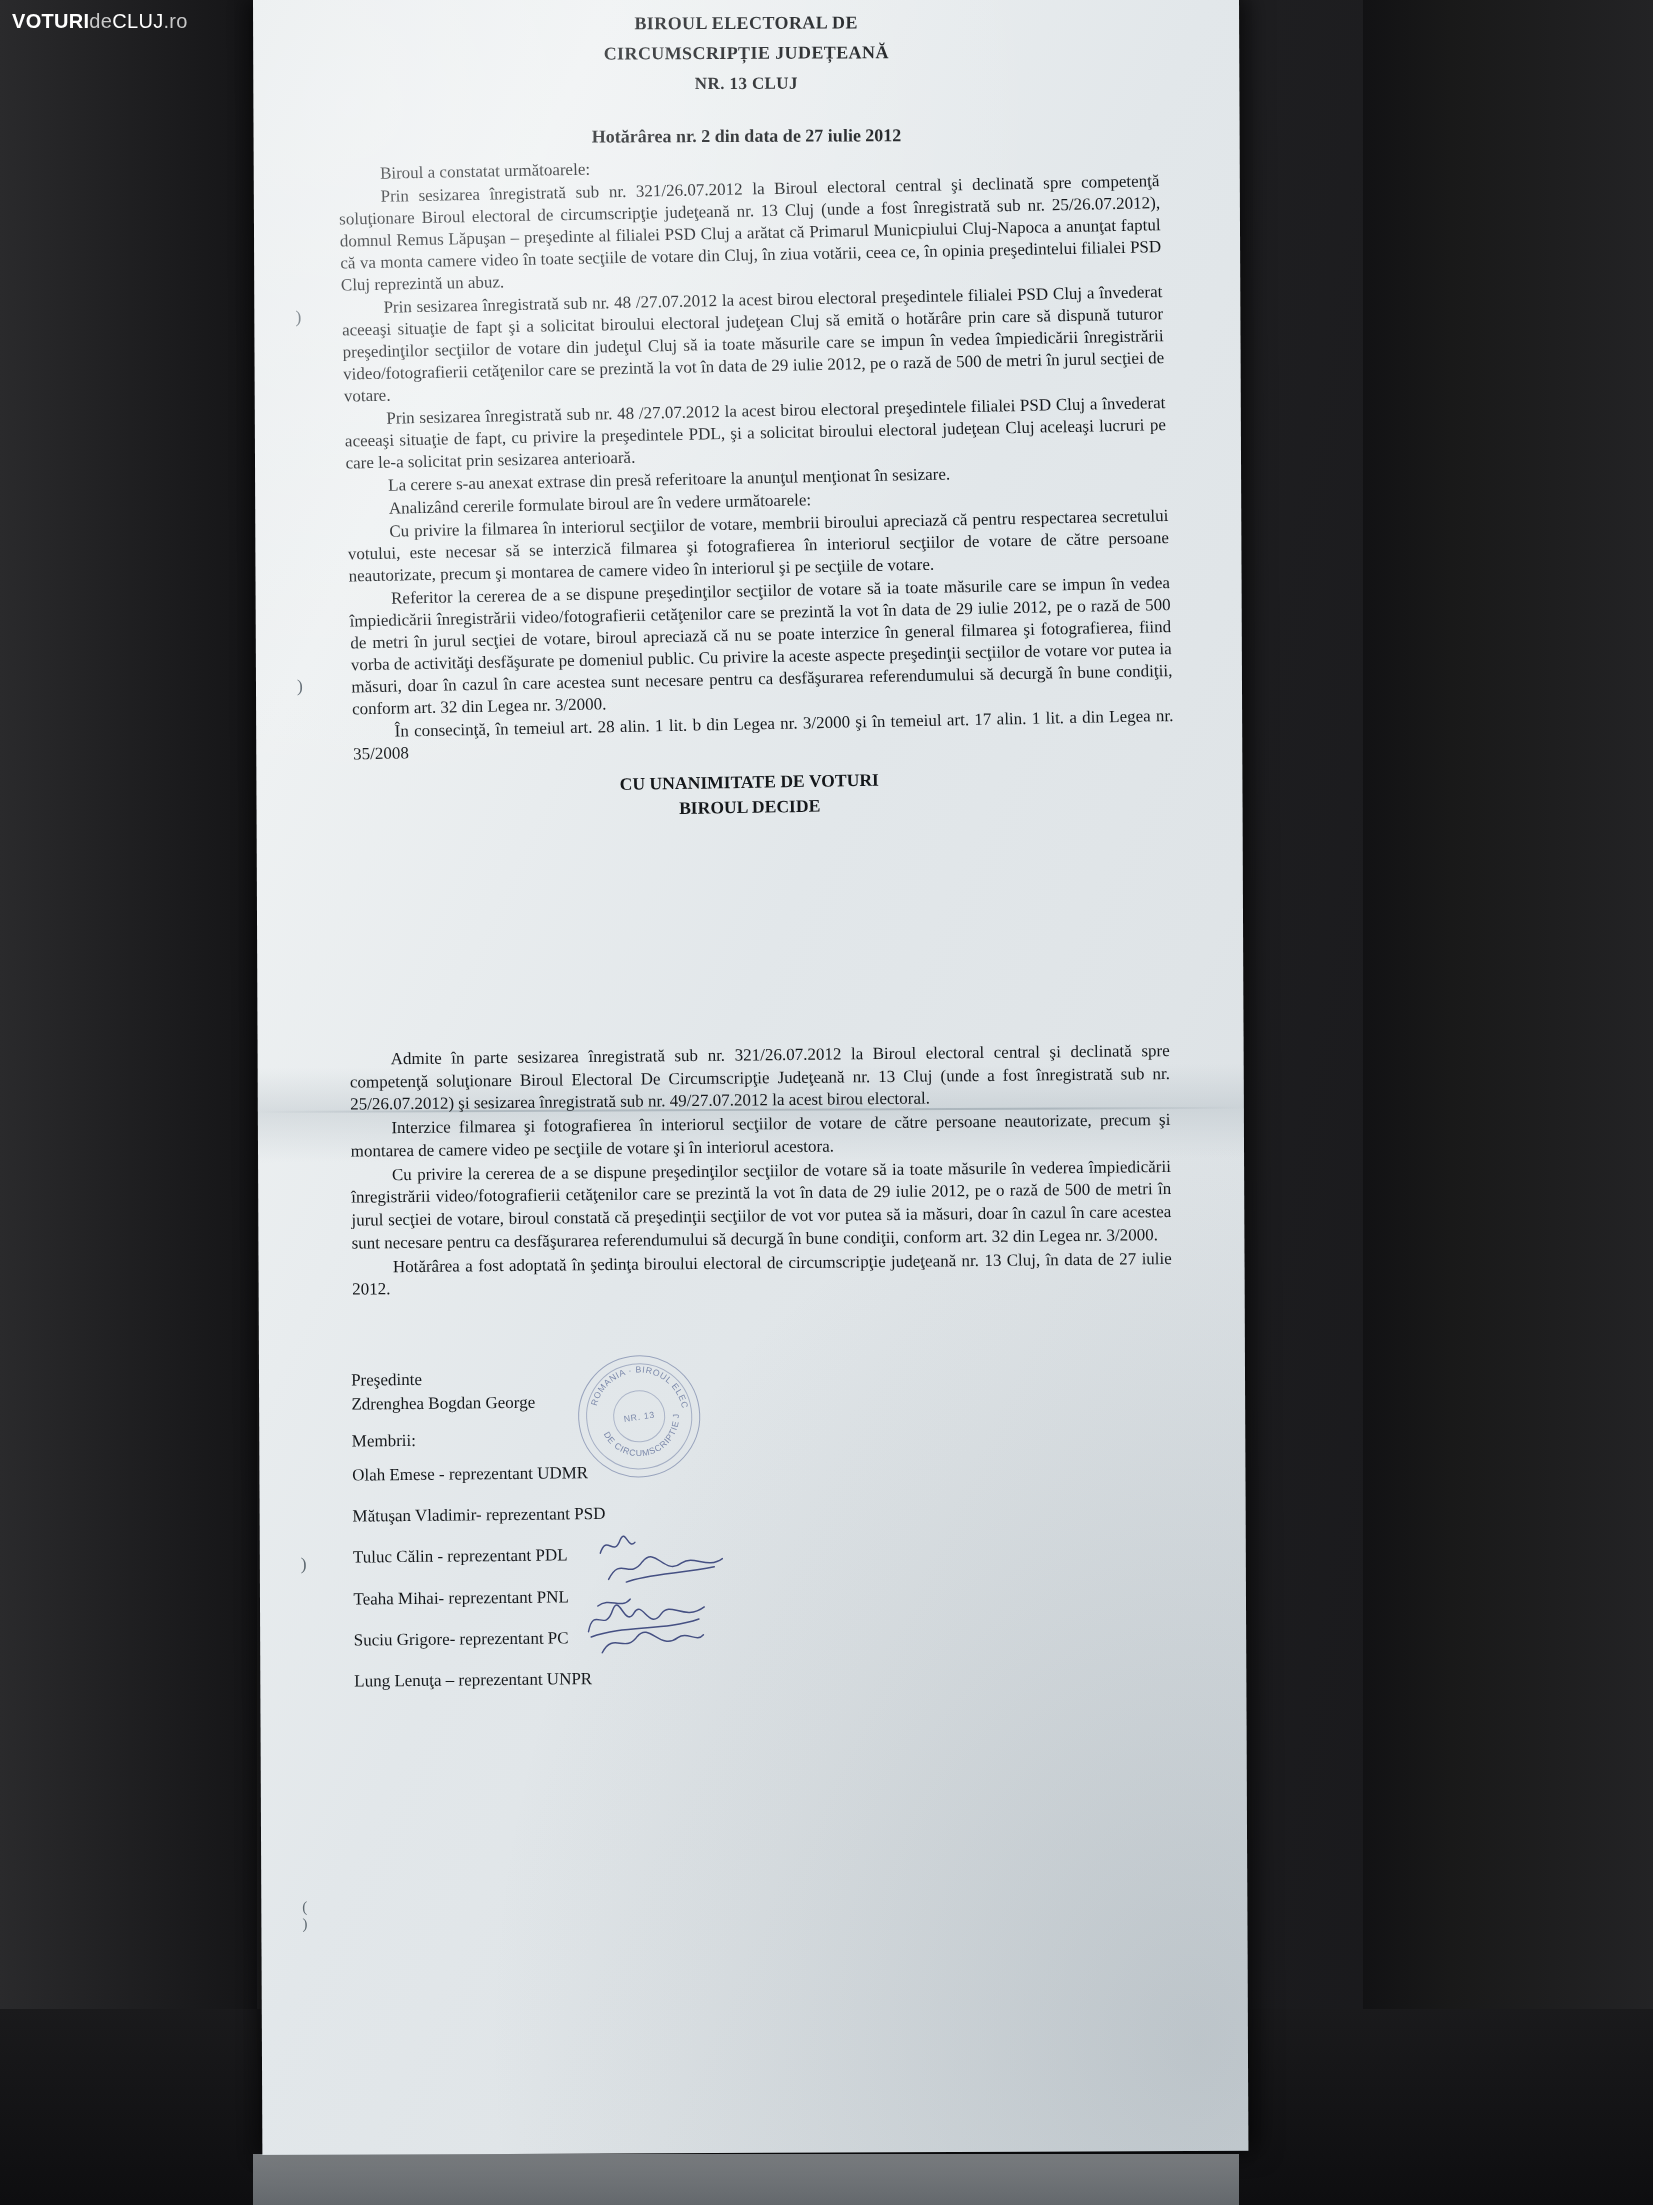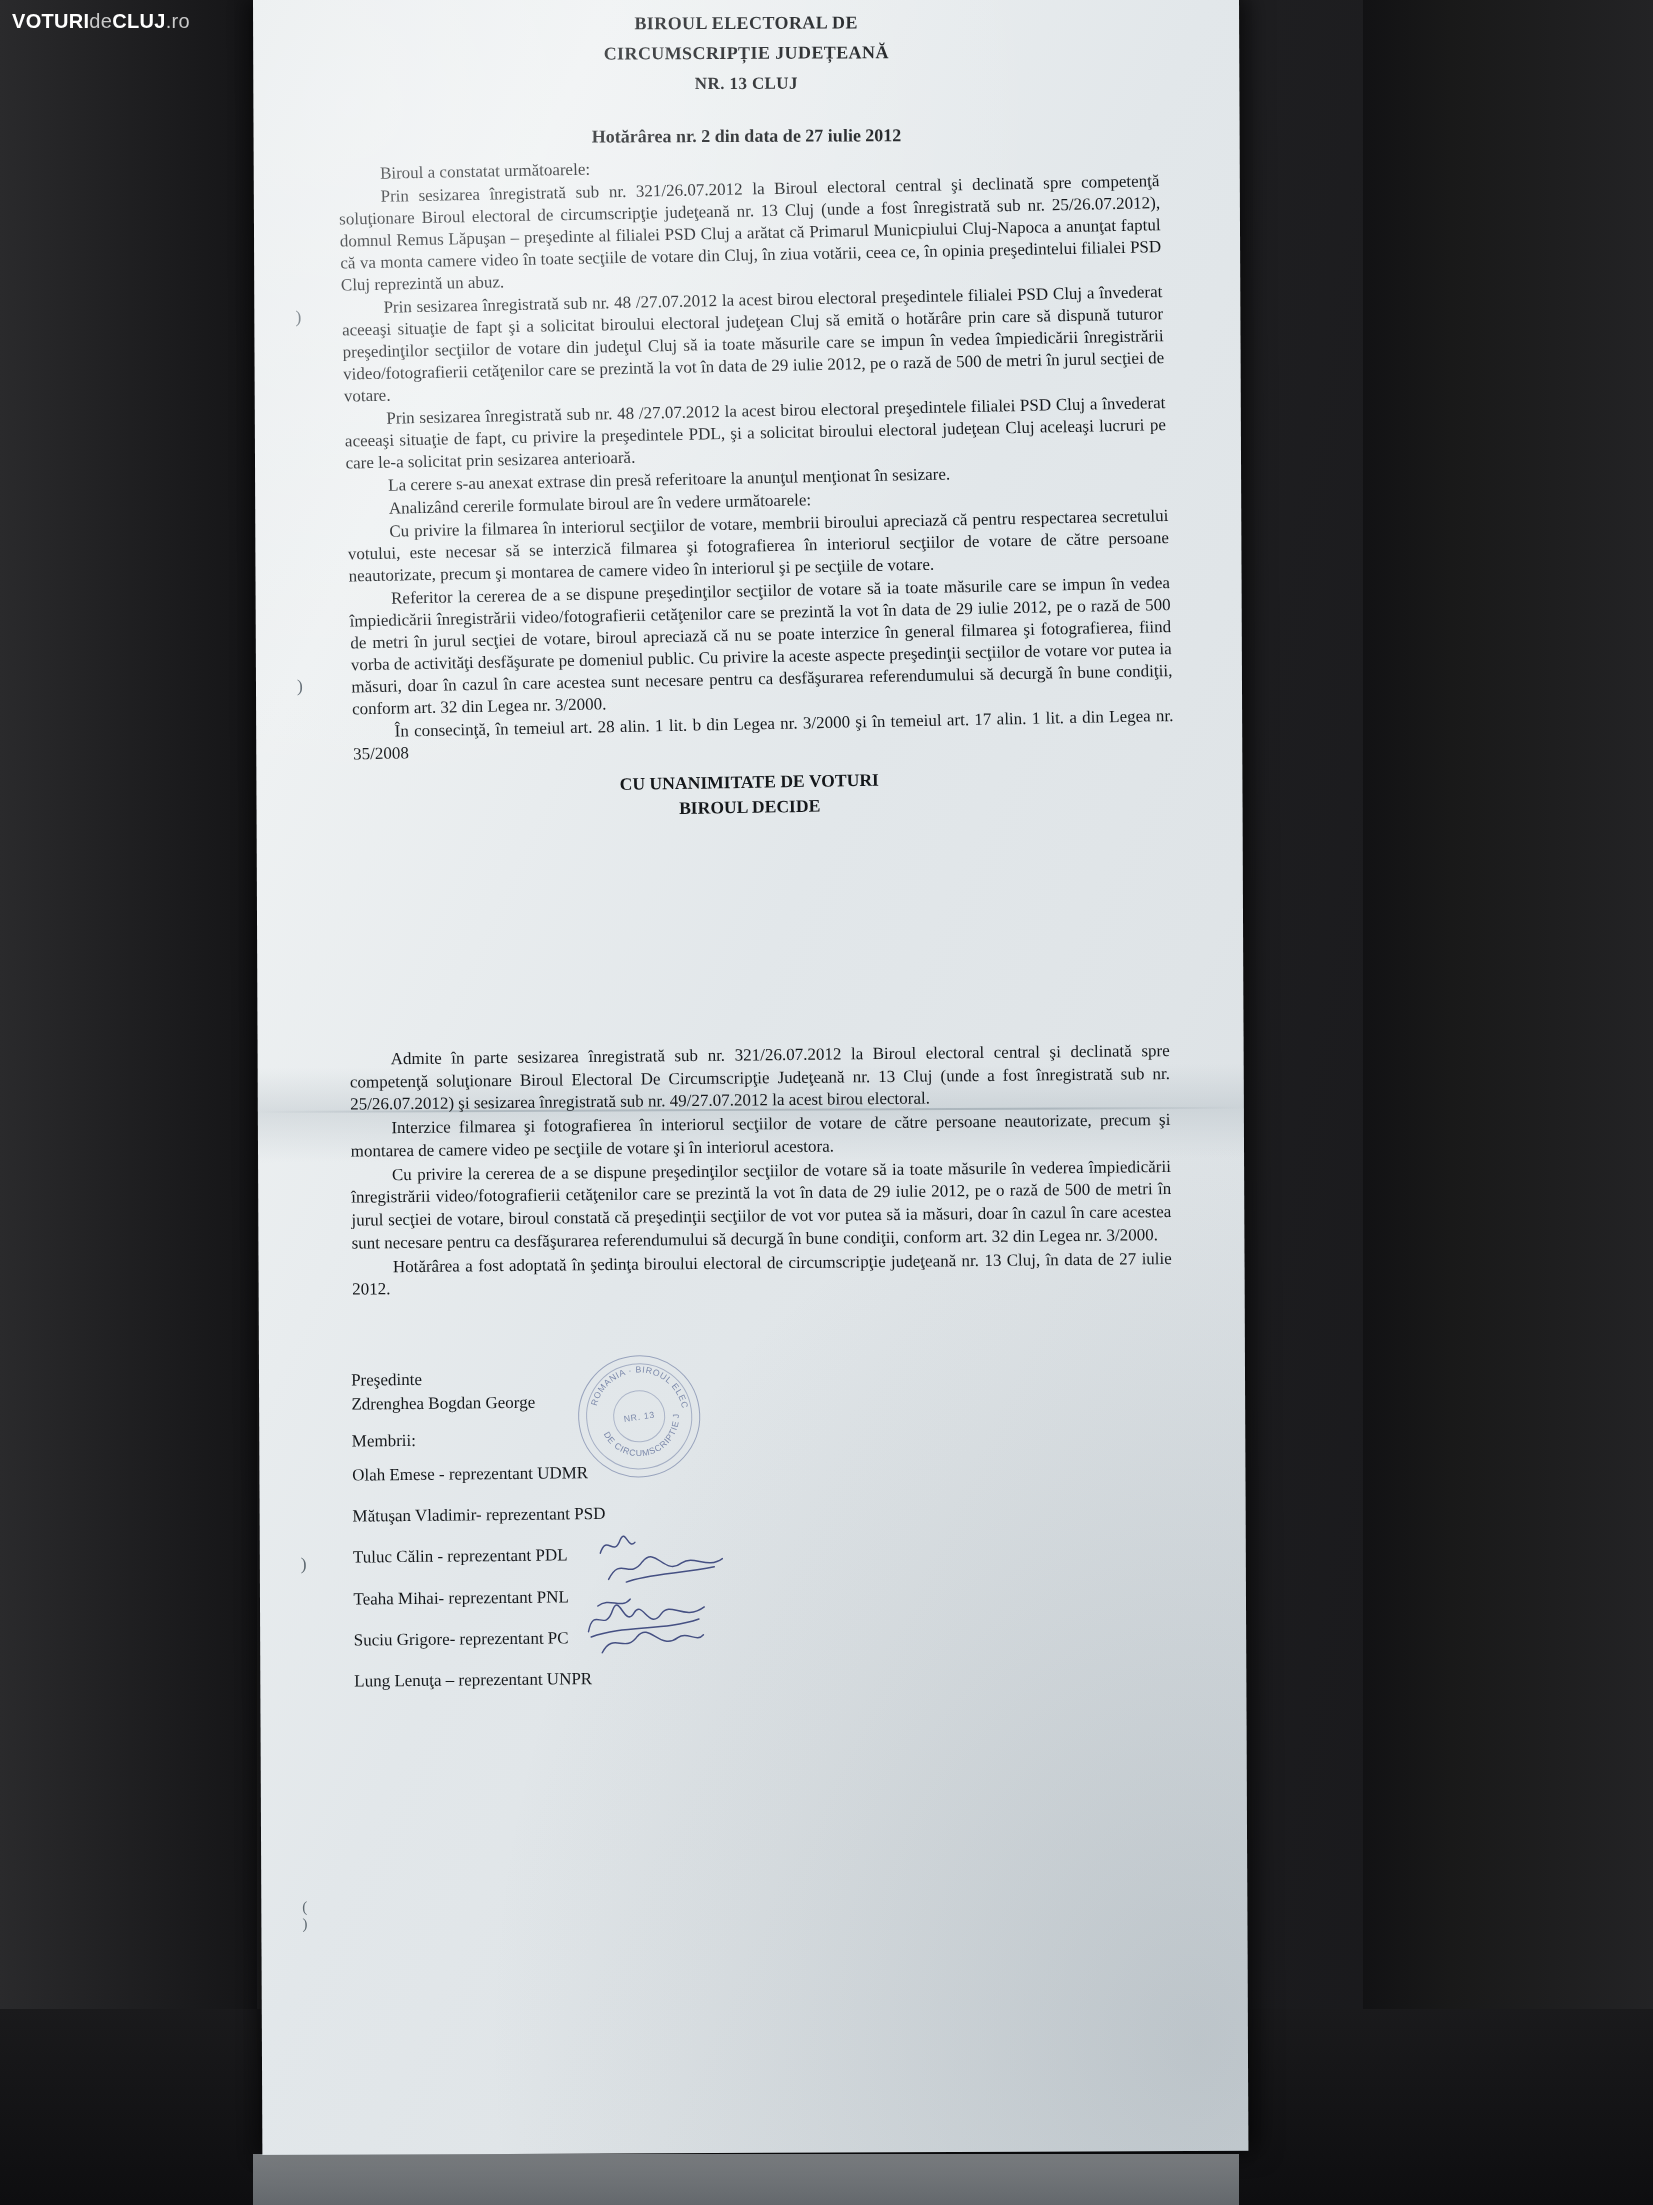--- a/index.html
+++ b/index.html
@@ -45,21 +45,21 @@
     position: absolute;
     left: 12px;
     top: 9.5px;
     font-family: "Liberation Sans", sans-serif;
     font-size: 20px;
     letter-spacing: 0.3px;
     z-index: 40;
     white-space: nowrap;
   }
   .watermark .wm-a { color: #ffffff; font-weight: bold; }
-  .watermark .wm-b { color: #ffffff; font-weight: bold; }
+  .watermark .wm-b { color: #ffffff; font-weight: normal; }
   .watermark .wm-c { color: #c9c9c9; font-weight: normal; text-align: right; }
 
   
   .sheet {
     position: absolute;
     left: 253px;
     top: 0px;
     width: 986px;
     height: 2155px;
     background: linear-gradient(115deg, #e6eaec 0%, #eef1f2 18%, #e2e7ea 48%, #dfe4e7 70%, #d7dde1 100%);

